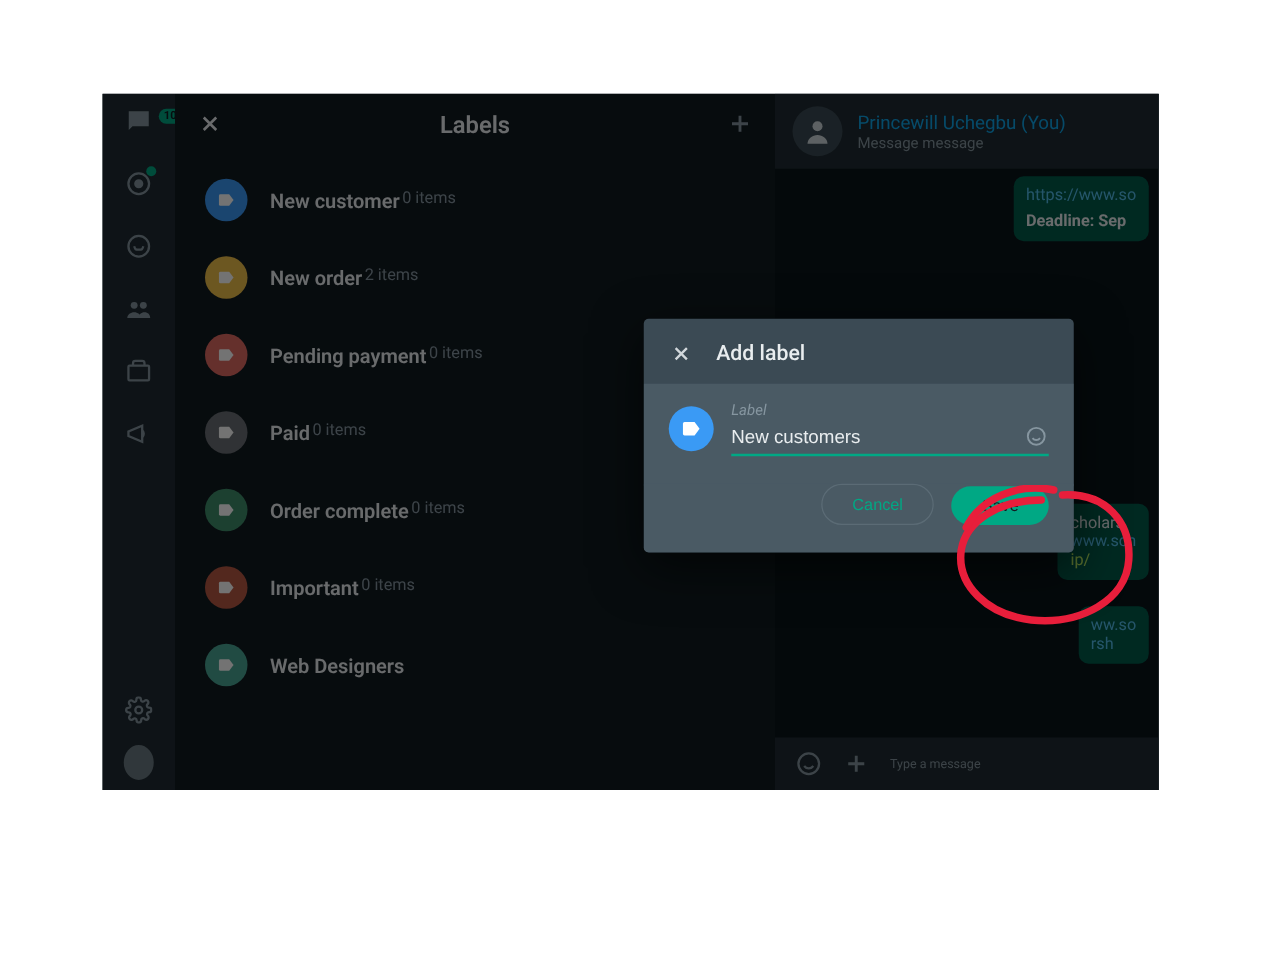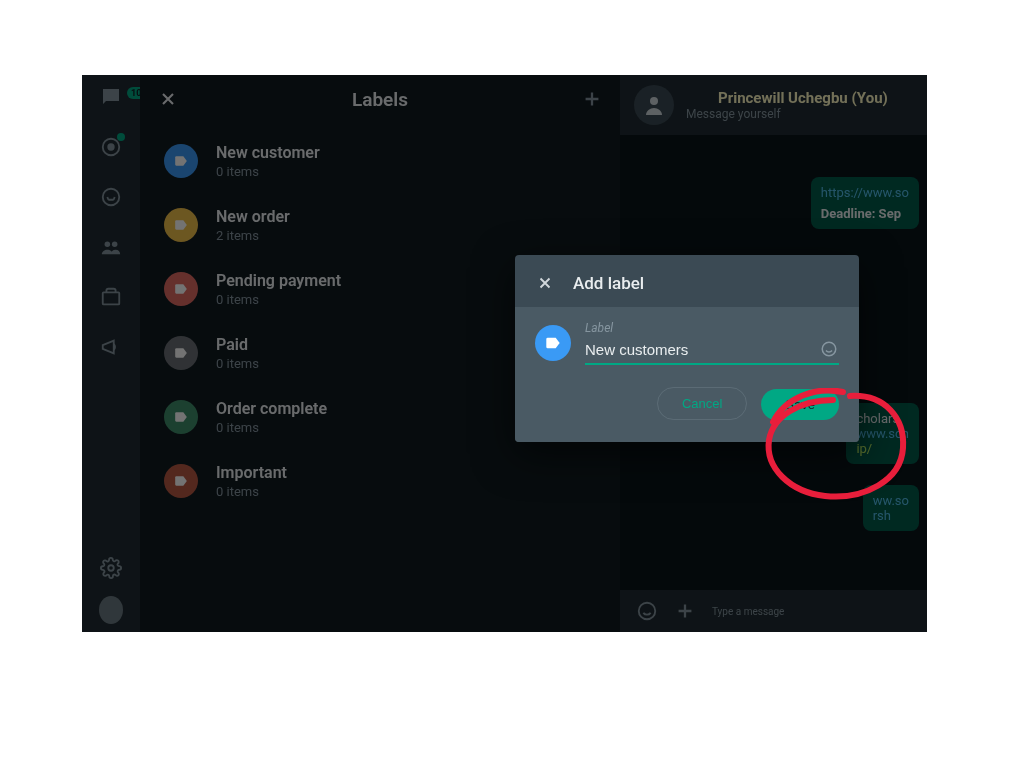--- a/index.html
+++ b/index.html
@@ -101,21 +101,21 @@
     cursor: pointer;
   }
   .label-dot {
     width: 34px; height: 34px;
     border-radius: 50%;
     display: flex; align-items: center; justify-content: center;
     flex-shrink: 0;
   }
   .label-text {
     display: flex;
-    flex-direction: column;
+    flex-direction: row;
     gap: 2px;
   }
   .label-name { color: #e9edef; font-size: 16px; font-weight: 600; }
   .label-count { color: #8696a0; font-size: 13px; }
   
   .chat-panel {
     flex: 1;
     background: #0b141a;
     display: flex;
     flex-direction: column;
@@ -127,21 +127,21 @@
     align-items: center;
     gap: 12px;
     padding: 10px 14px;
   }
   .avatar {
     width: 40px; height: 40px; border-radius: 50%;
     background: #3b4a54;
     display:flex;align-items:center;justify-content:center;
     color:#cfd8dc;
   }
-  .chat-title { color: #fef9c3; font-size: 15px; font-weight: 700; margin-left: 32px; }
+  .chat-title { color: #0ea5e9; font-size: 15px; font-weight: 400; }
   .chat-sub { color: #8696a0; font-size: 12px; }
   .chat-body { flex: 1; position: relative; }
   .bubble {
     position: absolute;
     right: 8px;
     background: #005c4b;
     color: #e9edef;
     padding: 8px 10px;
     border-radius: 8px;
     font-size: 13px;
@@ -379,38 +379,49 @@
           <div class="label-dot" style="background: rgb(184, 90, 68);">
             <svg width="14" height="14" viewBox="0 0 24 24" fill="#fff">
               <path d="M20 4H8L2 12l6 8h12a2 2 0 002-2V6a2 2 0 00-2-2z" transform="scale(-1,1) translate(-24,0)"></path>
             </svg>
           </div>
           <div class="label-text">
             <div class="label-name">Important</div>
             <div class="label-count">0 items</div>
           </div>
         </div>
+        <div class="label-item">
+          <div class="label-dot" style="background: rgb(74, 167, 149);">
+            <svg width="14" height="14" viewBox="0 0 24 24" fill="#fff">
+              <path d="M20 4H8L2 12l6 8h12a2 2 0 002-2V6a2 2 0 00-2-2z" transform="scale(-1,1) translate(-24,0)"></path>
+            </svg>
+          </div>
+          <div class="label-text">
+            <div class="label-name">Web Designers</div>
+            <div class="label-count"></div>
+          </div>
+        </div>
       </div>
   </div>
 
   <div class="chat-panel">
     <div class="chat-header">
       <div class="avatar">
         <svg width="24" height="24" viewBox="0 0 24 24" fill="currentColor">
             <circle cx="12" cy="8" r="4"></circle>
             <path d="M4 22c0-4 4-7 8-7s8 3 8 7H4z"></path>
           </svg>
       </div>
       <div>
         <div class="chat-title">Princewill Uchegbu (You)</div>
-        <div class="chat-sub">Message yourself</div>
+        <div class="chat-sub">Message message</div>
       </div>
     </div>
     <div class="chat-body">
-      <div class="bubble" style="top:6px;margin-top:36px;">
+      <div class="bubble" style="top:6px;">
         <div style="color:#53bdeb;">https://www.so</div>
         <div style="height:6px;"></div>
         <div><b>Deadline: Sep</b></div>
       </div>
       <div class="bubble" style="top:268px;">
         <div>cholars</div>
         <div style="color:#53bdeb;">www.sch</div>
         <div style="color:#bef264;">ip/</div>
       </div>
       <div class="bubble" style="top:350px;">

